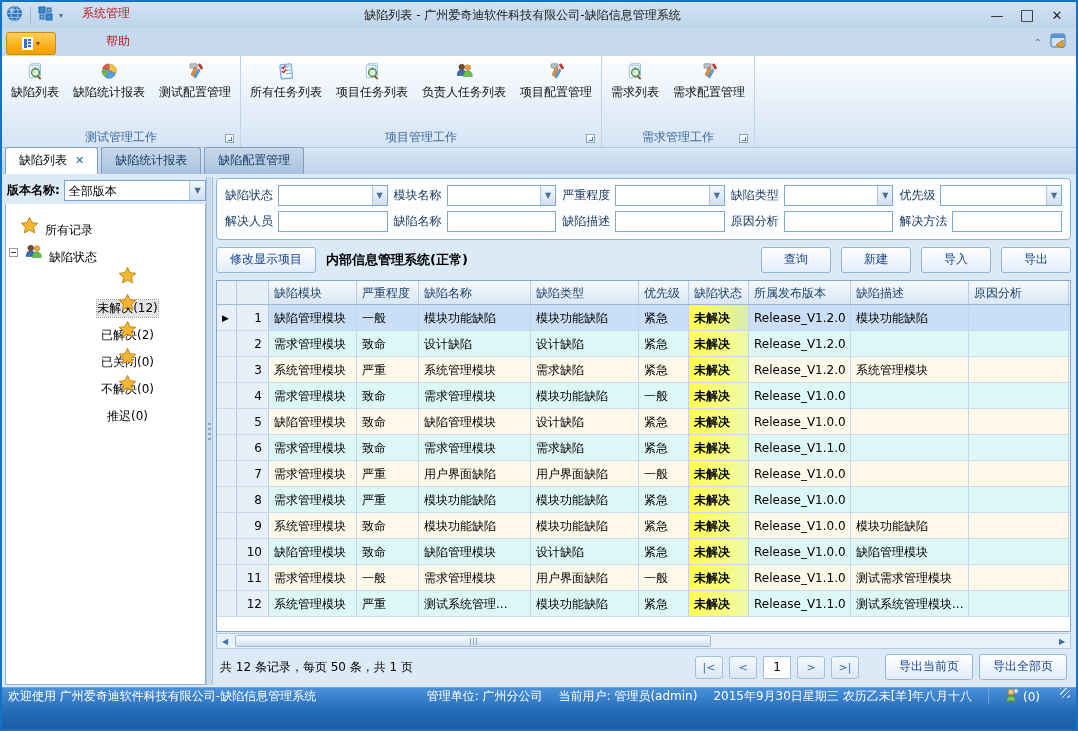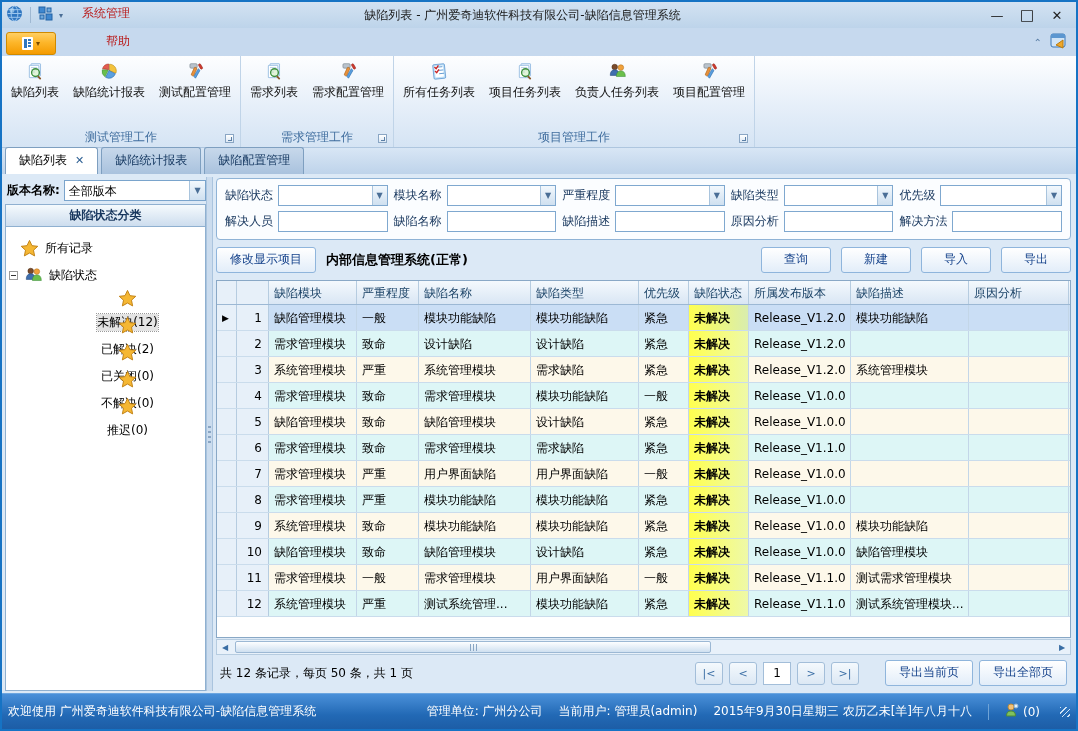--- a/index.html
+++ b/index.html
@@ -66,21 +66,21 @@
   .version-label { font-weight:bold; white-space:nowrap; }
   .combo { flex:1; height:21px; background:#fff; border:1px solid #7aa4cc; display:flex; }
   .combo .val { flex:1; padding:2px 4px; overflow:hidden; white-space:nowrap; }
   .combo .dd { width:16px; border-left:1px solid #a9c4dd; background:linear-gradient(#f2f8fd,#cfe0f0);
                display:flex; align-items:center; justify-content:center; color:#4a6e96; font-size:8px; }
   .side-caption { height:23px; background:linear-gradient(#f5fafd,#cdddee); border:1px solid #8fb0d0;
                   text-align:center; line-height:21px; font-weight:bold; color:#17365d; }
   .tree { flex:1; background:#fff; border:1px solid #8fb0d0; border-top:none; padding-top:8px; overflow:hidden; }
   .tnode { height:27px; display:flex; align-items:center; gap:6px; padding-left:14px; }
   .tnode.lvl2 { padding-left:44px;flex-direction:column; }
-  .tnode .txt { white-space:nowrap; }
+  .tnode .txt { white-space:nowrap;margin-top:9px; }
   .tnode.selected .txt { background:#e4e4e4; outline:1px dotted #9a9a9a; }
   .expander { width:9px; height:9px; border:1px solid #9a9a9a; background:#fff; position:relative; margin-left:-11px; }
   .expander:before { content:""; position:absolute; left:1px; top:3px; width:5px; height:1px; background:#333; }
   .tree-icon svg { width:19px; height:19px; display:block; }
 
   .splitter { width:7px; background:#cbdcee; border-left:1px solid #aac4de; border-right:1px solid #aac4de;
               display:flex; align-items:center; justify-content:center; flex:0 0 auto; }
   .splitter .grip { width:3px; height:17px; background:repeating-linear-gradient(#8aa6c4 0 2px,transparent 2px 5px); }
 
   .main { flex:1; display:flex; flex-direction:column; padding:1px 2px 0 3px; min-width:0; }
@@ -136,22 +136,22 @@
   .pager-row { height:36px; display:flex; align-items:center; padding:0 4px; gap:6px; flex:0 0 auto; }
   .summary { flex:1; }
   .pg-btn { width:28px; height:23px; display:flex; align-items:center; justify-content:center;
             background:linear-gradient(#f4f9fd,#dce8f4); border:1px solid #a3bed9; border-radius:3px;
             color:#3a6ea5; font-size:11px; }
   .pg-box { width:28px; height:23px; background:#fff; border:1px solid #a3bed9; text-align:center;
             line-height:21px; }
   .pg-gap { width:14px; }
 
   
-  .statusbar { height:36px; background:linear-gradient(#4a90d9,#2269b5 60%,#1d5da6); border-top:1px solid #6ca6e0;
-               color:#fff; display:flex; align-items:center; padding:0 6px; gap:16px; flex:0 0 auto; margin-top:2px; }
+  .statusbar { height:42px; background:linear-gradient(#4a90d9,#2269b5 60%,#1d5da6); border-top:1px solid #6ca6e0;
+               color:#fff; display:flex; align-items:flex-start; padding:0 6px; gap:16px; flex:0 0 auto; margin-top:2px; }
   .sb-left { flex:1; white-space:nowrap; }
   .sb-item { white-space:nowrap; }
   .sb-sep { width:1px; height:16px; background:#6fa3d6; }
   .sb-user { display:flex; align-items:center; gap:4px; }
   .sb-grip { width:10px; height:10px; margin-left:4px;
              background:repeating-linear-gradient(135deg,#cfe2f4 0 1px,transparent 1px 4px); }
 </style>
 </head>
 <body>
 
@@ -246,92 +246,92 @@
             <span class="lbl">测试配置管理</span>
           </div>
         </div>
         <div class="rgroup-label">测试管理工作<span class="launcher"></span></div>
       </div>
       <div class="rgroup">
         <div class="rgroup-btns">
           <div class="rbtn">
             <span class="tree-icon">
               <svg viewBox="0 0 34 34">
+                <rect x="6" y="4" width="21" height="26" rx="2" fill="#bfe0f7" stroke="#2f76c0" transform="rotate(-6 16 17)"></rect>
+                <rect x="9" y="7" width="15" height="20" fill="#fff" transform="rotate(-6 16 17)"></rect>
+                <path d="M14 9h9M15 15h9M16 21h9" stroke="#5b96d0" stroke-width="1.6" transform="rotate(-6 16 17)"></path>
+                <path d="M8 9 l3 3 4-6M9 16 l3 3 4-6" stroke="#cc2222" stroke-width="2.4" fill="none"></path>
+              </svg>
+            </span>
+            <span class="lbl">所有任务列表</span>
+          </div>
+          <div class="rbtn">
+            <span class="tree-icon">
+              <svg viewBox="0 0 34 34">
                 <rect x="9" y="3" width="17" height="22" rx="1" fill="#eef6fd" stroke="#5b96d0"></rect>
                 <rect x="6" y="6" width="17" height="22" rx="1" fill="#fff" stroke="#5b96d0"></rect>
                 <path d="M9 10h11M9 14h11M9 18h7" stroke="#a9c4dd" stroke-width="1.4"></path>
                 <circle cx="17" cy="19" r="7" fill="rgba(190,230,170,0.45)" stroke="#3c8f3c" stroke-width="2.4"></circle>
                 <rect x="22" y="24" width="8" height="3.4" rx="1.5" transform="rotate(45 22 24)" fill="#8a5a2a"></rect>
               </svg>
             </span>
-            <span class="lbl">需求列表</span>
+            <span class="lbl">项目任务列表</span>
+          </div>
+          <div class="rbtn">
+            <span class="tree-icon">
+              <svg viewBox="0 0 34 34">
+                <circle cx="12" cy="9" r="5" fill="#7a4a2a" stroke="#4d2c14"></circle>
+                <path d="M4 24 Q4 14 12 14 Q20 14 20 24 Z" fill="#3f6fae" stroke="#24477a"></path>
+                <circle cx="23" cy="10" r="5" fill="#f0a13c" stroke="#b5711a"></circle>
+                <path d="M15 26 Q15 16 23 16 Q31 16 31 26 Z" fill="#6abf4b" stroke="#3c8f3c"></path>
+              </svg>
+            </span>
+            <span class="lbl">负责人任务列表</span>
           </div>
           <div class="rbtn">
             <span class="tree-icon">
               <svg viewBox="0 0 34 34">
                 <rect x="7" y="3" width="13" height="8" rx="2" fill="#b9c3cc" stroke="#6d7a85"></rect>
                 <rect x="12" y="9" width="5" height="16" rx="2" transform="rotate(24 14 17)" fill="#e8913c" stroke="#a85f14"></rect>
                 <rect x="24" y="3" width="4" height="10" rx="1.5" transform="rotate(-30 26 8)" fill="#d23b2e" stroke="#8f1f16"></rect>
                 <path d="M22 12 L14 26 L17 29 L25 15 Z" fill="#5aa0e0" stroke="#2363a5"></path>
               </svg>
             </span>
-            <span class="lbl">需求配置管理</span>
+            <span class="lbl">项目配置管理</span>
           </div>
         </div>
-        <div class="rgroup-label">需求管理工作<span class="launcher"></span></div>
+        <div class="rgroup-label">项目管理工作<span class="launcher"></span></div>
       </div>
       <div class="rgroup">
         <div class="rgroup-btns">
-          <div class="rbtn">
-            <span class="tree-icon">
-              <svg viewBox="0 0 34 34">
-                <rect x="6" y="4" width="21" height="26" rx="2" fill="#bfe0f7" stroke="#2f76c0" transform="rotate(-6 16 17)"></rect>
-                <rect x="9" y="7" width="15" height="20" fill="#fff" transform="rotate(-6 16 17)"></rect>
-                <path d="M14 9h9M15 15h9M16 21h9" stroke="#5b96d0" stroke-width="1.6" transform="rotate(-6 16 17)"></path>
-                <path d="M8 9 l3 3 4-6M9 16 l3 3 4-6" stroke="#cc2222" stroke-width="2.4" fill="none"></path>
-              </svg>
-            </span>
-            <span class="lbl">所有任务列表</span>
-          </div>
           <div class="rbtn">
             <span class="tree-icon">
               <svg viewBox="0 0 34 34">
                 <rect x="9" y="3" width="17" height="22" rx="1" fill="#eef6fd" stroke="#5b96d0"></rect>
                 <rect x="6" y="6" width="17" height="22" rx="1" fill="#fff" stroke="#5b96d0"></rect>
                 <path d="M9 10h11M9 14h11M9 18h7" stroke="#a9c4dd" stroke-width="1.4"></path>
                 <circle cx="17" cy="19" r="7" fill="rgba(190,230,170,0.45)" stroke="#3c8f3c" stroke-width="2.4"></circle>
                 <rect x="22" y="24" width="8" height="3.4" rx="1.5" transform="rotate(45 22 24)" fill="#8a5a2a"></rect>
               </svg>
             </span>
-            <span class="lbl">项目任务列表</span>
-          </div>
-          <div class="rbtn">
-            <span class="tree-icon">
-              <svg viewBox="0 0 34 34">
-                <circle cx="12" cy="9" r="5" fill="#7a4a2a" stroke="#4d2c14"></circle>
-                <path d="M4 24 Q4 14 12 14 Q20 14 20 24 Z" fill="#3f6fae" stroke="#24477a"></path>
-                <circle cx="23" cy="10" r="5" fill="#f0a13c" stroke="#b5711a"></circle>
-                <path d="M15 26 Q15 16 23 16 Q31 16 31 26 Z" fill="#6abf4b" stroke="#3c8f3c"></path>
-              </svg>
-            </span>
-            <span class="lbl">负责人任务列表</span>
+            <span class="lbl">需求列表</span>
           </div>
           <div class="rbtn">
             <span class="tree-icon">
               <svg viewBox="0 0 34 34">
                 <rect x="7" y="3" width="13" height="8" rx="2" fill="#b9c3cc" stroke="#6d7a85"></rect>
                 <rect x="12" y="9" width="5" height="16" rx="2" transform="rotate(24 14 17)" fill="#e8913c" stroke="#a85f14"></rect>
                 <rect x="24" y="3" width="4" height="10" rx="1.5" transform="rotate(-30 26 8)" fill="#d23b2e" stroke="#8f1f16"></rect>
                 <path d="M22 12 L14 26 L17 29 L25 15 Z" fill="#5aa0e0" stroke="#2363a5"></path>
               </svg>
             </span>
-            <span class="lbl">项目配置管理</span>
+            <span class="lbl">需求配置管理</span>
           </div>
         </div>
-        <div class="rgroup-label">项目管理工作<span class="launcher"></span></div>
+        <div class="rgroup-label">需求管理工作<span class="launcher"></span></div>
       </div>
     </div>
 
   <div class="doc-tabs" id="doc-tabs">
       <div class="dtab active">
         <span>缺陷列表</span>
         <span class="close-x">✕</span>
       </div>
       <div class="dtab">
         <span>缺陷统计报表</span>
@@ -344,21 +344,20 @@
   <div class="content">
 
     <div class="sidebar">
       <div class="version-row">
         <span class="version-label">版本名称:</span>
         <div class="combo">
           <span class="val">全部版本</span>
           <span class="dd">▼</span>
         </div>
       </div>
-      <div class="side-caption">缺陷状态分类</div>
       <div class="tree" id="tree-host">
           <div class="tnode lvl1">
             <span class="tree-icon">
               <svg viewBox="0 0 20 20">
                 <path d="M10 1.5 L12.6 7 L18.7 7.7 L14.2 11.8 L15.4 17.8 L10 14.8 L4.6 17.8 L5.8 11.8 L1.3 7.7 L7.4 7 Z" fill="#f5b733" stroke="#c07f12"></path>
               </svg>
             </span>
             <span class="txt">所有记录</span>
           </div>
           <div class="tnode lvl1">

